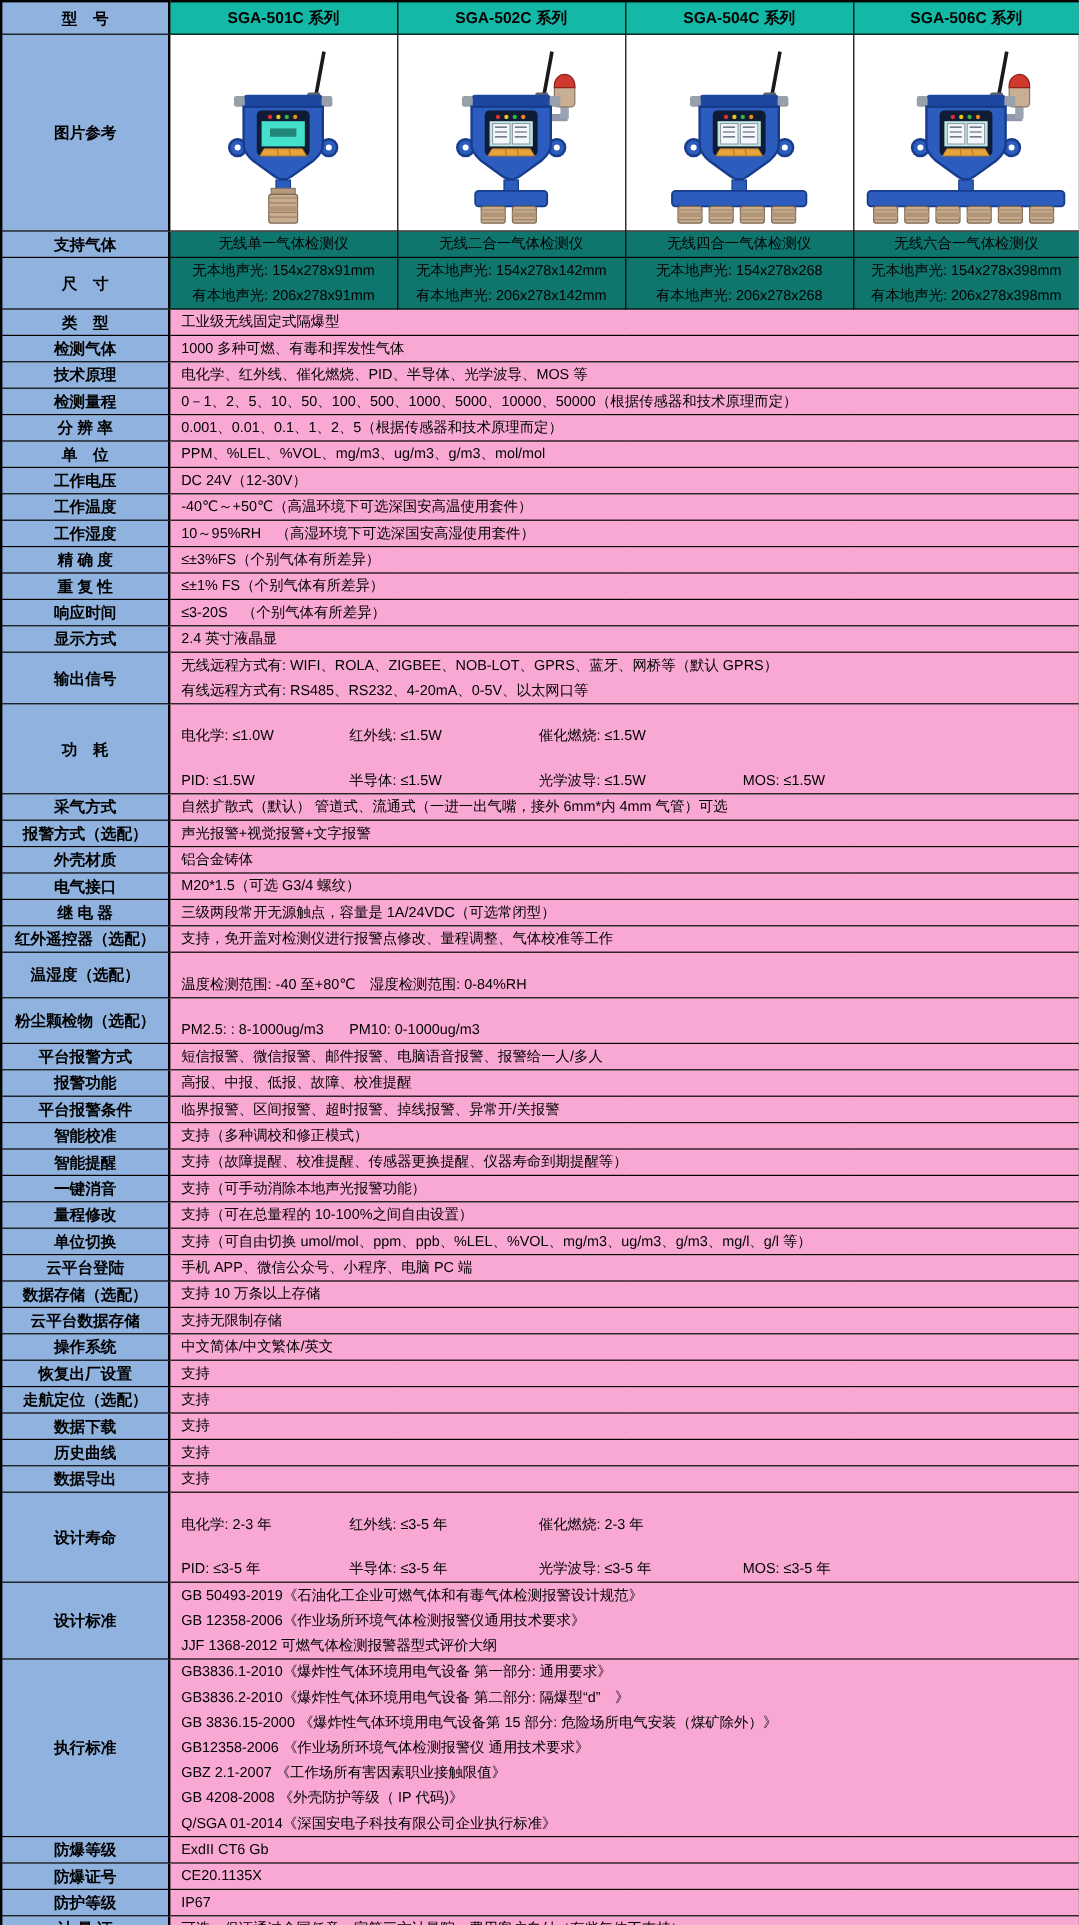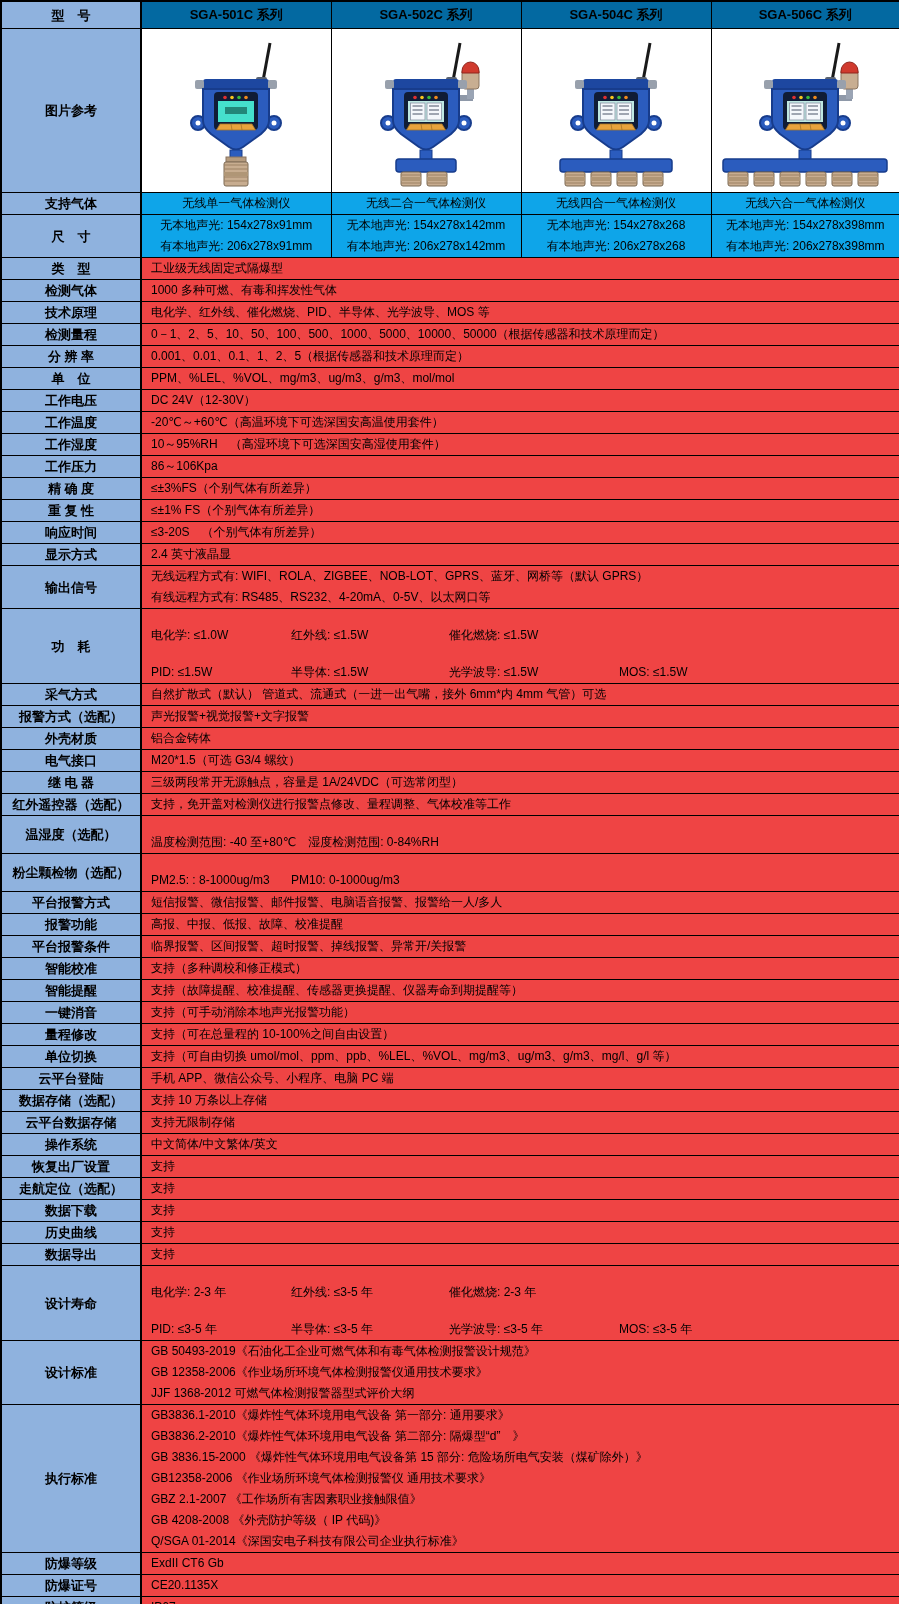--- a/index.html
+++ b/index.html
@@ -1,23 +1,23 @@
 <!DOCTYPE html>
 <html><head>
 <meta charset="utf-8">
 <style>
   html,body{margin:0;padding:0;background:#fff;}
   body{width:899px;font-family:"Liberation Sans","DejaVu Sans",sans-serif;color:#000;}
   table{width:899px;border-collapse:collapse;table-layout:fixed;border:2px solid #000;}
   th,td{border:1px solid #000;padding:0;vertical-align:middle;}
   th.lbl{background:#8FB2DE;font-weight:bold;font-size:13px;text-align:center;padding:2px 2px;border-right-width:2px;line-height:17px;}
-  thead th.model{background:#0369a1;font-weight:bold;font-size:13px;text-align:center;height:26px;}
+  thead th.model{background:#14b8a6;font-weight:bold;font-size:13px;text-align:center;height:26px;}
   td.imgcell{background:#fff;height:163px;text-align:center;vertical-align:middle;}
-  td.colcell{background:#0ea5e9;text-align:center;font-size:12px;}
-  td.merged{background:#ef4444;font-size:12px;padding-left:9px;text-align:left;}
+  td.colcell{background:#0f766e;text-align:center;font-size:12px;}
+  td.merged{background:#f9a8d4;font-size:12px;padding-left:9px;text-align:left;}
   .line{line-height:21px;min-height:21px;white-space:nowrap;overflow:hidden;}
   td.colcell .line{padding:0 2px;}
   .segs .seg{display:inline-block;padding-right:12px;margin-top:16px;}
   .segs .seg:nth-child(1){min-width:128px;}
   .segs .seg:nth-child(2){min-width:146px;}
   .segs .seg:nth-child(3){min-width:158px;}
   svg{display:block;margin:0 auto;}
 </style>
 </head>
 <body>
@@ -296,33 +296,27 @@
       </tr>
       <tr>
         <th class="lbl">工作电压</th>
         <td class="merged" colspan="4">
           <div class="line">DC 24V（12-30V）</div>
         </td>
       </tr>
       <tr>
         <th class="lbl">工作温度</th>
         <td class="merged" colspan="4">
-          <div class="line">-20℃～+60℃（高温环境下可选深国安高温使用套件）</div>
+          <div class="line">-40℃～+50℃（高温环境下可选深国安高温使用套件）</div>
         </td>
       </tr>
       <tr>
         <th class="lbl">工作湿度</th>
         <td class="merged" colspan="4">
           <div class="line">10～95%RH　（高湿环境下可选深国安高湿使用套件）</div>
-        </td>
-      </tr>
-      <tr>
-        <th class="lbl">工作压力</th>
-        <td class="merged" colspan="4">
-          <div class="line">86～106Kpa</div>
         </td>
       </tr>
       <tr>
         <th class="lbl">精 确 度</th>
         <td class="merged" colspan="4">
           <div class="line">≤±3%FS（个别气体有所差异）</div>
         </td>
       </tr>
       <tr>
         <th class="lbl">重 复 性</th>

